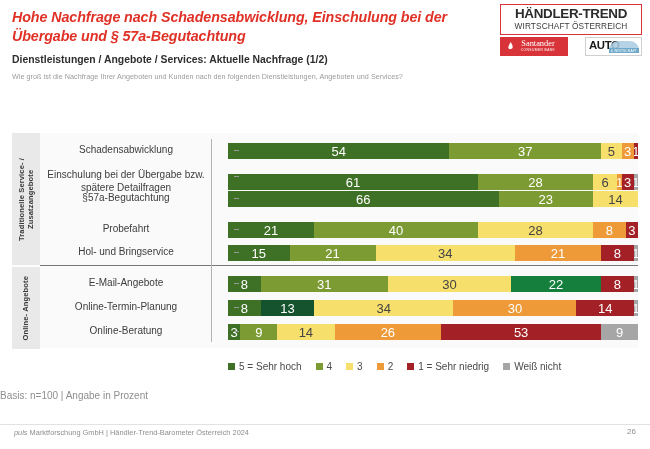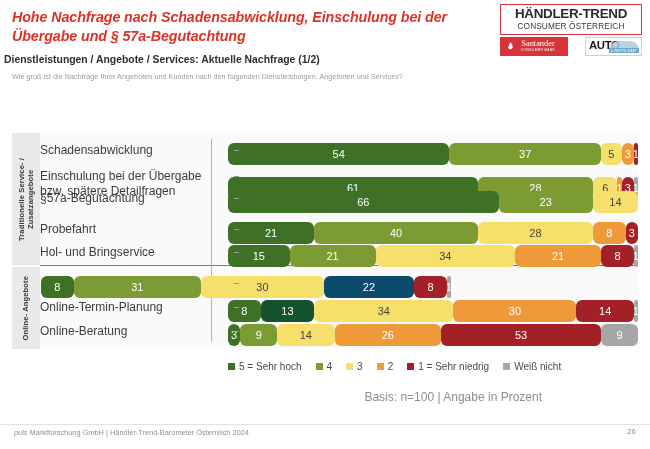--- a/index.html
+++ b/index.html
@@ -29,21 +29,21 @@
     width: 470px;
     font-size: 14.3px;
     font-weight: bold;
     font-style: italic;
     color: #E03127;
     line-height: 1.32;
     letter-spacing: -0.1px;
   }
   .subtitle {
     position: absolute;
-    left: 4px;
+    left: 12px;
     top: 54px;
     font-size: 10.4px;
     font-weight: bold;
     color: #2e2e2e;
   }
   .question {
     position: absolute;
     left: 12px;
     top: 72px;
     font-size: 7.2px;
@@ -192,24 +192,24 @@
   .row {
     position: absolute;
     left: 0;
     width: 598px;
     display: flex;
     align-items: center;
   }
   .row-label {
     width: 187px;
     flex: 0 0 187px;
-    text-align: left;
+    text-align: center;
     padding-right: 15px;
     box-sizing: border-box;
-    font-size: 12px;
+    font-size: 10px;
     color: #3c3c3c;
     line-height: 1.25;
   }
   .axis-tick {
     position: absolute;
     left: 194px;
     width: 5px;
     height: 1px;
     background: #9a9a9a;
   }
@@ -221,28 +221,27 @@
     height: 203px;
     background: #b3b3b3;
   }
   .bar {
     flex: 1 1 auto;
     height: 15px;
     display: flex;
     margin-left: 1px;
   }
   .seg {
-    height: 22px;
+    height: 16px;
     display: flex;
     align-items: center;
     justify-content: center;
-    font-size: 11px;
+    font-size: 13px;
     overflow: hidden;
     white-space: nowrap;
-    border-radius: 6px;
   }
 
   
   .legend {
     position: absolute;
     left: 228px;
     top: 361px;
     width: 410px;
     display: flex;
     align-items: center;
@@ -261,22 +260,22 @@
     margin-right: 4px;
     flex: 0 0 7px;
   }
 
   
   .basis {
     position: absolute;
     left: 0;
     top: 390px;
     width: 542px;
-    text-align: right;
-    font-size: 12px;
+    text-align: left;
+    font-size: 10px;
     color: #8e8e8e;
   }
   .footer-rule {
     position: absolute;
     left: 0;
     top: 424px;
     width: 650px;
     height: 1px;
     background: #e2e2e2;
   }
@@ -302,21 +301,21 @@
 <body>
 
 <div class="header">
   <div class="title">Hohe Nachfrage nach Schadensabwicklung, Einschulung bei der Übergabe und  § 57a-Begutachtung</div>
   <div class="subtitle">Dienstleistungen / Angebote / Services: Aktuelle Nachfrage (1/2)</div>
   <div class="question">Wie groß ist die Nachfrage Ihrer Angeboten und Kunden nach den folgenden Dienstleistungen, Angeboten und Services?</div>
 
   <div class="logo-block">
     <div class="logo-top">
       <div class="logo-ht">HÄNDLER-TREND</div>
-      <div class="logo-bo">CONSUMER ÖSTERREICH</div>
+      <div class="logo-bo">WIRTSCHAFT ÖSTERREICH</div>
     </div>
     <div class="logo-row">
       <div class="logo-santander">
         <svg class="flame" viewBox="0 0 10 12">
           <path d="M5 0 C7 3 9 5 8 9 C7 11 3 11.5 2 9.5 C1 7 3 5 5 0 Z" fill="#ffffff"></path>
         </svg>
         <div class="s-name">Santander</div>
         <div class="s-sub">CONSUMER BANK</div>
       </div>
       <div class="logo-auto">
@@ -390,26 +389,27 @@
         <div class="bar">
           <div class="seg" title="5 = Sehr hoch: 15" style="width: 61.5px; background: rgb(62, 112, 38); color: rgb(255, 255, 255);">15</div>
           <div class="seg" title="4: 21" style="width: 86.1px; background: rgb(125, 155, 51); color: rgb(255, 255, 255);">21</div>
           <div class="seg" title="3: 34" style="width: 139.4px; background: rgb(247, 223, 107); color: rgb(68, 68, 68);">34</div>
           <div class="seg" title="2: 21" style="width: 86.1px; background: rgb(238, 154, 56); color: rgb(255, 255, 255);">21</div>
           <div class="seg" title="1 = Sehr niedrig: 8" style="width: 32.8px; background: rgb(163, 33, 38); color: rgb(255, 255, 255);">8</div>
           <div class="seg" title="Weiß nicht: 1" style="width: 4.1px; background: rgb(166, 166, 166); color: rgb(255, 255, 255);">1</div>
         </div>
       </div>
       <div class="row" style="top: 143px;">
+        <div class="row-label">E-Mail-Angebote</div>
         <div class="axis-tick" style="top: 7px;"></div>
         <div class="bar">
           <div class="seg" title="5 = Sehr hoch: 8" style="width: 32.8px; background: rgb(62, 112, 38); color: rgb(255, 255, 255);">8</div>
           <div class="seg" title="4: 31" style="width: 127.1px; background: rgb(125, 155, 51); color: rgb(255, 255, 255);">31</div>
           <div class="seg" title="3: 30" style="width: 123px; background: rgb(247, 223, 107); color: rgb(68, 68, 68);">30</div>
-          <div class="seg" title="2: 22" style="width: 90.2px; background: #0c4a6e; color: rgb(255, 255, 255);">22</div>
+          <div class="seg" title="2: 22" style="width: 90.2px; background: #15803d; color: rgb(255, 255, 255);">22</div>
           <div class="seg" title="1 = Sehr niedrig: 8" style="width: 32.8px; background: rgb(163, 33, 38); color: rgb(255, 255, 255);">8</div>
           <div class="seg" title="Weiß nicht: 1" style="width: 4.1px; background: rgb(166, 166, 166); color: rgb(255, 255, 255);">1</div>
         </div>
       </div>
       <div class="row" style="top: 167px;">
         <div class="row-label">Online-Termin-Planung</div>
         <div class="axis-tick" style="top: 7px;"></div>
         <div class="bar">
           <div class="seg" title="5 = Sehr hoch: 8" style="width: 32.8px; background: rgb(62, 112, 38); color: rgb(255, 255, 255);">8</div>
           <div class="seg" title="4: 13" style="width: 53.3px; background: #14532d; color: rgb(255, 255, 255);">13</div>

